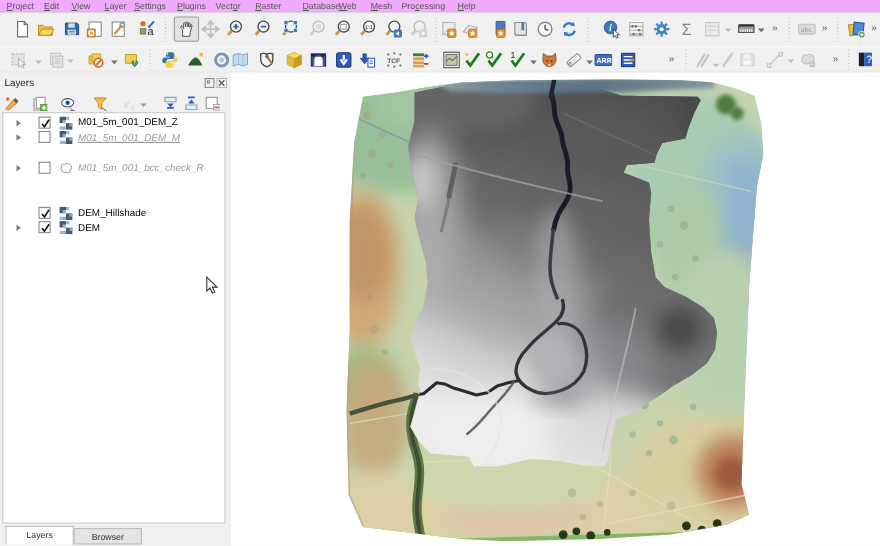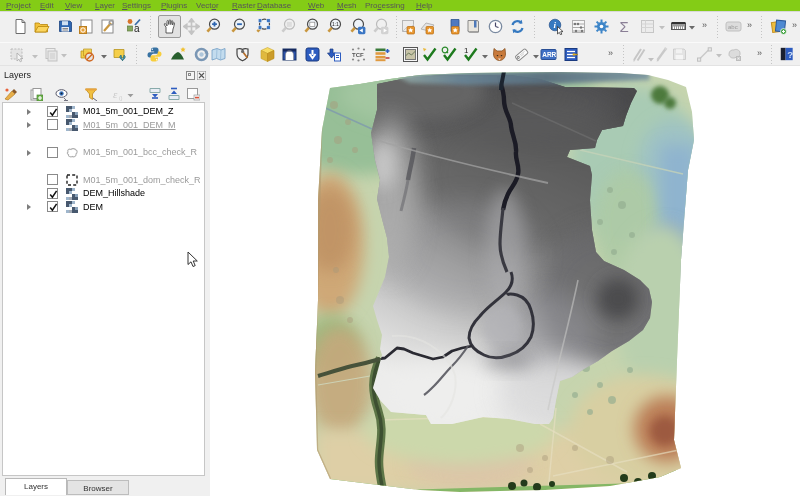--- a/index.html
+++ b/index.html
@@ -1,53 +1,53 @@
 <!DOCTYPE html>
 <html><head>
 <meta charset="utf-8">
 <style>
 *{margin:0;padding:0;box-sizing:border-box}
 html,body{width:800px;height:496px;overflow:hidden;font-family:"Liberation Sans",sans-serif;background:#f0f0f0}
-#menubar{position:absolute;left:0;top:0;width:800px;height:12px;background:#84cc16;border-bottom:1px solid #d9d9d9}
+#menubar{position:absolute;left:0;top:0;width:800px;height:12px;background:#f0abfc;border-bottom:1px solid #d9d9d9}
 .m{position:absolute;top:1px;font-size:8px;color:#575757}
 .m u{text-decoration-thickness:1px}
 #tb1{position:absolute;left:0;top:12px;width:800px;height:30px;background:#f0f0f0}
 #tb2{position:absolute;left:0;top:42px;width:800px;height:24px;background:#f0f0f0;border-bottom:1px solid #e3e3e3;border-top:1px solid #fafafa}
 svg.i{position:absolute}
 .sep{position:absolute;width:1px;background:repeating-linear-gradient(to bottom,#c4c4c4 0 1px,transparent 1px 3px)}
 .ov{position:absolute;font-size:9px;color:#555;letter-spacing:-1px}
 #panel{position:absolute;left:0;top:66px;width:206px;height:412px;background:#f0f0f0}
 #ptitle{position:absolute;left:4px;top:4px;font-size:9px;color:#222}
 #ptree{position:absolute;left:2px;top:36px;width:203px;height:374px;background:#fff;border:1px solid #c6c6c6}
-.trow{position:absolute;left:16px;width:188px;height:14px}
+.trow{position:absolute;left:4px;width:188px;height:14px}
 .exp{position:absolute;left:8px;top:4px;width:0;height:0;border-left:4px solid #7d7d7d;border-top:3.5px solid transparent;border-bottom:3.5px solid transparent}
 .cb{position:absolute;left:28px;top:1px;width:11px;height:11px;background:#fff;border:1px solid #8a8a8a}
 .cb svg{position:absolute;left:0;top:0}
 .lyr{position:absolute;left:64px;top:1.5px;font-size:9px;color:#000;white-space:nowrap}
-.lyr.g{color:#9a9a9a;}
+.lyr.g{color:#9a9a9a;font-style:italic}
 .licon{position:absolute;left:47px;top:1px}
 #tabs{position:absolute;left:0;top:478px;width:206px;height:18px;background:#f0f0f0}
 .tab{position:absolute;top:0;height:17px;font-size:8px;text-align:center;color:#333;padding-top:3px}
 #tab1{left:5px;width:62px;background:#fff;border:1px solid #b9b9b9;border-bottom:none;z-index:2}
 #tab2{left:67px;width:62px;background:#e4e4e4;border:1px solid #bdbdbd;height:15px;top:2px}
 #canvas{position:absolute;left:210px;top:66px;width:590px;height:430px;background:#fff}
 #cursor{position:absolute;left:187px;top:251px;z-index:10}
 </style>
 </head>
 <body>
 <div id="menubar">
 <span class="m" style="left:6px"><u>P</u>roject</span>
 <span class="m" style="left:40px"><u>E</u>dit</span>
 <span class="m" style="left:65px"><u>V</u>iew</span>
 <span class="m" style="left:95px"><u>L</u>ayer</span>
 <span class="m" style="left:122px"><u>S</u>ettings</span>
 <span class="m" style="left:161px"><u>P</u>lugins</span>
 <span class="m" style="left:196px">Vect<u>o</u>r</span>
 <span class="m" style="left:232px"><u>R</u>aster</span>
-<span class="m" style="left:257px"><u>D</u>atabase</span>
+<span class="m" style="left:275px"><u>D</u>atabase</span>
 <span class="m" style="left:308px"><u>W</u>eb</span>
 <span class="m" style="left:337px"><u>M</u>esh</span>
 <span class="m" style="left:365px">Pro<u>c</u>essing</span>
 <span class="m" style="left:416px"><u>H</u>elp</span>
 </div>
 <div id="tb1">
     <svg class="i" style="left:12px;top:6px" width="17" height="17" viewBox="0 0 17 17">
       <path d="M4,1.5 h6 l3,3 v11 h-9 z" fill="#fff" stroke="#6b6b6b"></path>
       <path d="M10,1.5 v3 h3" fill="none" stroke="#6b6b6b"></path>
     </svg>
@@ -529,27 +529,20 @@
         </svg>
         <span class="lyr g" style="text-decoration:underline;">M01_5m_001_DEM_M</span>
       </div>
       <div class="trow" style="top:42.6px">
         <span class="exp"></span>
         <span class="cb"></span>
         <svg class="licon" width="12" height="12" viewBox="0 0 12 12">
           <path d="M2,5 C1,3 3,1.5 5,2.5 C6,1 9,1.5 10,3 C11.5,3.5 11.5,6 10,7 C10.5,9 8,10.5 6.5,9.5 C4.5,10.5 2,9.5 2.5,7.5 C1,7 1,5.5 2,5 Z" fill="#fff" stroke="#b0b0b0" stroke-width="1.1"></path>
         </svg>
         <span class="lyr g" style="">M01_5m_001_bcc_check_R</span>
-      </div>
-      <div class="trow" style="top:70.0px">
-        <span class="cb"></span>
-        <svg class="licon" width="12" height="12" viewBox="0 0 12 12">
-          <rect x="1" y="1" width="10" height="10" fill="#fff" stroke="#222" stroke-width="1.4" stroke-dasharray="3,2.2"></rect>
-        </svg>
-        <span class="lyr g" style="">M01_5m_001_dom_check_R</span>
       </div>
       <div class="trow" style="top:83.7px">
         <span class="cb">
           <svg width="11" height="11" viewBox="0 0 11 11">
             <path d="M2.2,5.5 L4.4,8.2 L8.6,1.8" fill="none" stroke="#111" stroke-width="1.5"></path>
           </svg>
         </span>
         <svg class="licon" width="12" height="12" viewBox="0 0 12 12">
           <rect x="0" y="0" width="6" height="6" fill="#47586e"></rect>
           <rect x="6" y="0" width="6" height="6" fill="#fff"></rect>

